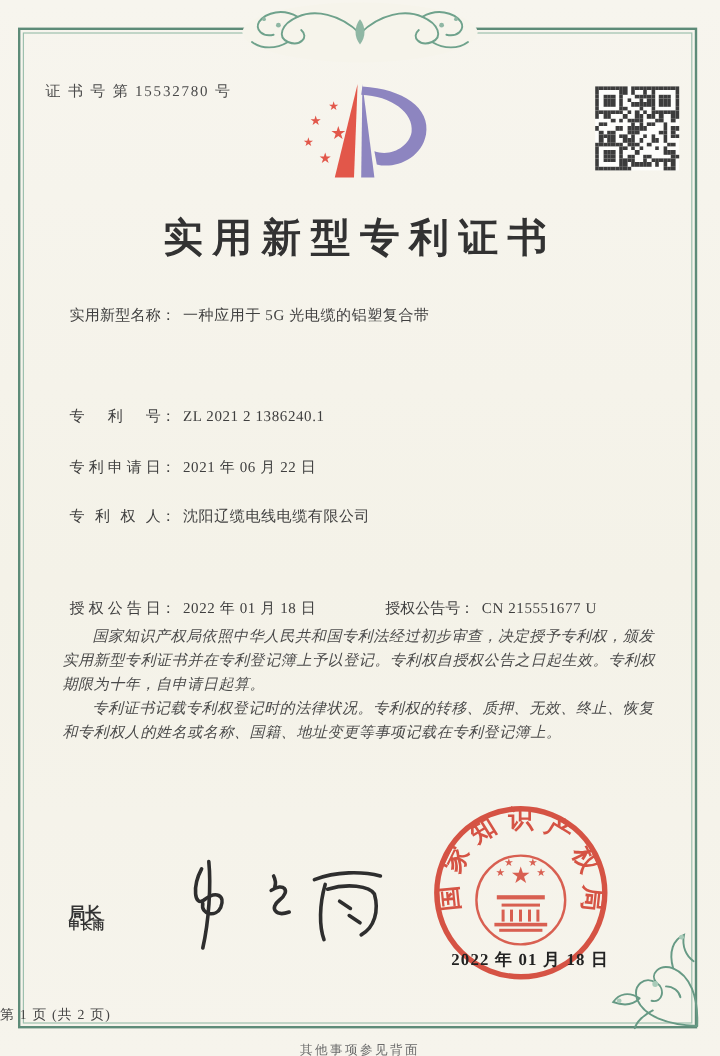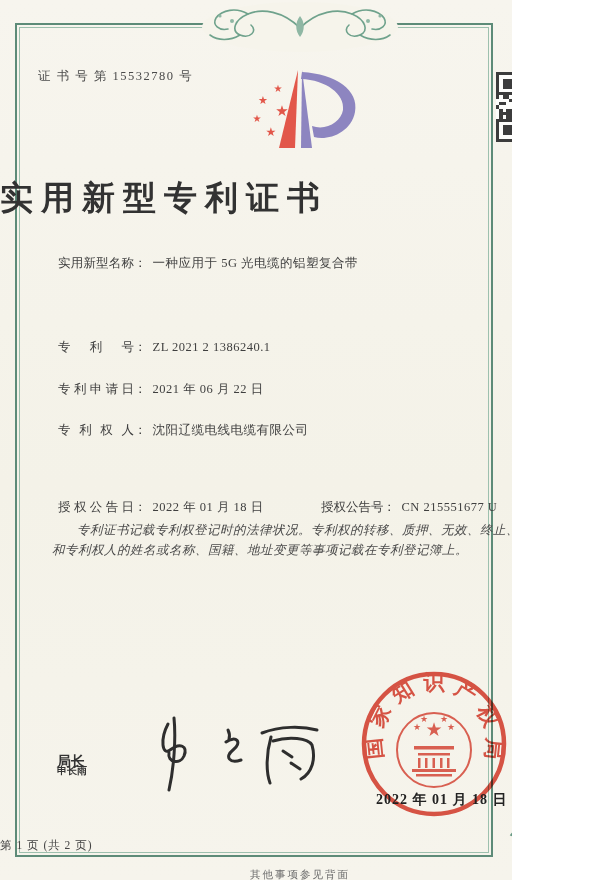--- a/index.html
+++ b/index.html
@@ -1,36 +1,36 @@
 <!DOCTYPE html>
 <html style="--paper: #f6f4eb; --border-green: #5d8b78; --seal-red: #dc4a3c; --logo-red: #e2574a; --logo-purple: #8d85c0;"><head>
 <meta charset="utf-8">
 <style>
   html,body{margin:0;padding:0;}
   .page{
-    position:relative;width:512px;height:880px;overflow:hidden;
+    position:relative;width:600px;height:880px;overflow:hidden;
     background:var(--paper,#f6f4eb);
     background-image:linear-gradient(180deg,#f7f5ee 0%,#f4f2e8 55%,#f6f4ec 100%);
     font-family:"Liberation Serif","DejaVu Serif",serif;
     color:#3d3d3d;
   }
   
   .frame{position:absolute;left:15px;top:23px;right:19px;bottom:23px;
     border:2px solid var(--border-green,#5d8b78);pointer-events:none;}
   .frame::before{content:'';position:absolute;inset:2px;border:1px solid #9dc0ae;}
   .ornament-top{position:absolute;left:180px;top:1px;width:240px;height:52px;}
   .ornament-corner{position:absolute;left:498px;top:770px;width:86px;height:88px;}
   
   .cert-no{position:absolute;left:38px;top:68px;font-size:12.5px;letter-spacing:1.5px;color:#4a4a4a;}
   .logo{position:absolute;left:232px;top:58px;width:170px;height:105px;}
   .qr{position:absolute;left:496px;top:72px;width:70px;height:70px;background:#fdfdfb;
       display:grid;grid-template-columns:repeat(21,1fr);grid-auto-rows:1fr;}
   .qr i{display:block;}
   .qr i.b{background:#3c3c3c;}
-  .title{position:absolute;left:0;top:176px;width:600px;text-align:left;
+  .title{position:absolute;left:0;top:176px;width:600px;text-align:center;
     font-size:33px;font-weight:bold;letter-spacing:8px;color:#323232;}
   
   .field-row{position:absolute;left:58px;width:500px;font-size:12.5px;color:#3f3f3f;white-space:nowrap;font-family:Liberation Serif, serif;}
   .flabel{display:inline-block;width:76px;text-align:justify;text-align-last:justify;
     text-justify:inter-character;vertical-align:bottom;}
   .colon{display:inline-block;}
   .fvalue{margin-left:6px;letter-spacing:0.5px;}
   .pair2{position:absolute;left:252px;top:0;margin-left:11px;}
   
   .body-text{position:absolute;left:52px;top:520px;width:500px;font-size:12.5px;
@@ -564,20 +564,21 @@
     <span class="flabel">专利权人</span><span class="colon">：</span><span class="fvalue">沈阳辽缆电线电缆有限公司</span>
   </div>
   <div class="field-row" style="top:499px">
     <span class="flabel">授权公告日</span><span class="colon">：</span><span class="fvalue">2022 年 01 月 18 日</span>
     <span class="pair2">
       <span class="flabel" style="width:62px">授权公告号</span><span class="colon">：</span><span class="fvalue">CN 215551677 U</span>
     </span>
   </div>
 
   <div class="body-text">
+    <p>国家知识产权局依照中华人民共和国专利法经过初步审查，决定授予专利权，颁发实用新型专利证书并在专利登记簿上予以登记。专利权自授权公告之日起生效。专利权期限为十年，自申请日起算。</p>
     <p>专利证书记载专利权登记时的法律状况。专利权的转移、质押、无效、终止、恢复和专利权人的姓名或名称、国籍、地址变更等事项记载在专利登记簿上。</p>
   </div>
 
   <div class="signoff-title">局长</div>
   <div class="signoff-name">申长雨</div>
 
   <svg class="signature" viewBox="0 0 200 85">
     <g stroke="#2e2e2e" stroke-width="3" fill="none" stroke-linecap="round" stroke-linejoin="round">
       <path d="M28,12 C20,27 22,44 30,38 C40,30 48,34 44,44 C40,53 27,50 29,41"></path>
       <path d="M34,6 C36,26 34,56 29,78"></path>

